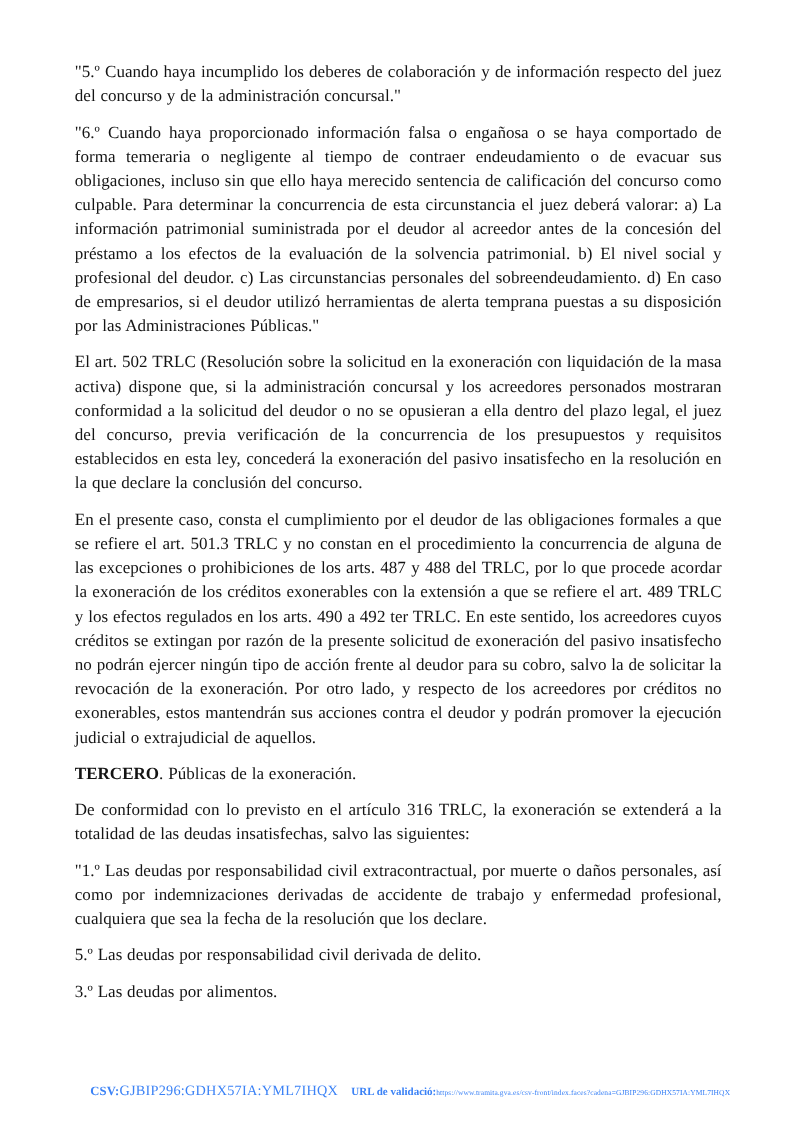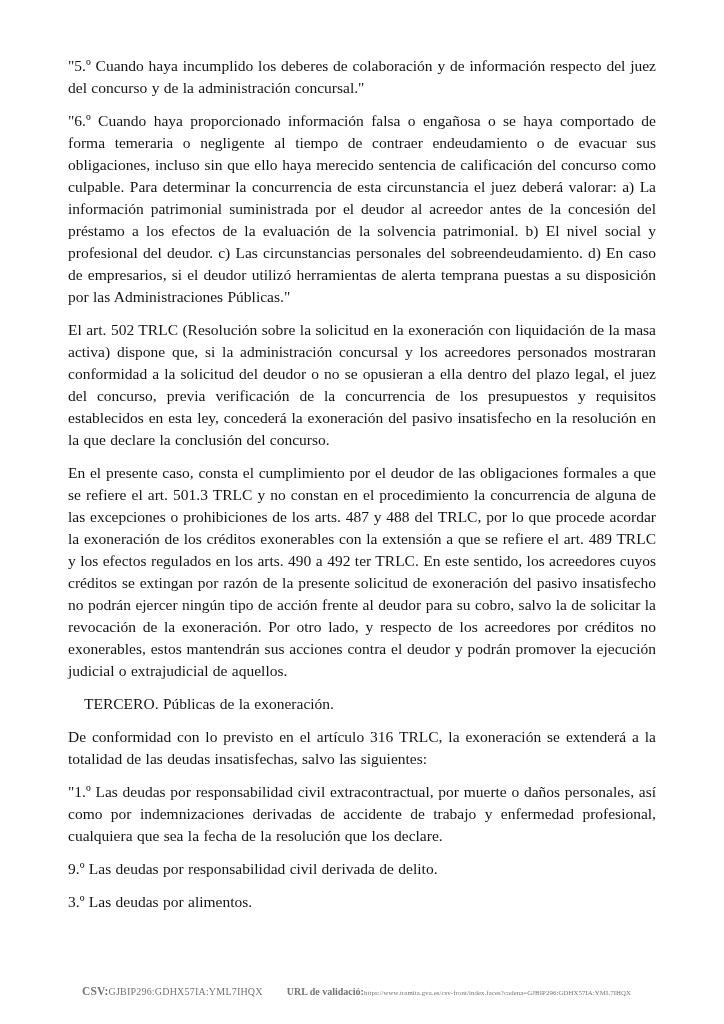--- a/index.html
+++ b/index.html
@@ -21,47 +21,46 @@
     line-height: 22px;
     color: #141414;
     overflow: hidden;
   }
   .para {
     margin: 0 0 11px 0;
     text-align: justify;
     word-spacing: 0.5px;
   }
   .para.heading strong {
-    font-weight: normal;
-    margin-left: 16px;
+    font-weight: bold;
   }
   .footer {
     position: absolute;
     left: 82px;
     top: 984px;
     display: flex;
     align-items: baseline;
     white-space: nowrap;
-    color: #737373;
+    color: #3b82f6;
     font-family: "Liberation Serif", "DejaVu Serif", serif;
     line-height: 14px;
   }
   .csv-label {
     font-size: 11.5px;
     font-weight: bold;
     letter-spacing: 0.2px;
   }
   .csv-value {
-    font-size: 10px;
+    font-size: 13px;
     letter-spacing: 0.2px;
   }
   .url-label {
     font-size: 10px;
     font-weight: bold;
-    margin-left: 24px;
+    margin-left: 12px;
   }
   .url-value {
     font-size: 6.8px;
     letter-spacing: 0.1px;
   }
 </style>
 </head>
 <body>
 
 <div class="page">
@@ -75,21 +74,21 @@
   <p class="para">El art. 502 TRLC (Resolución sobre la solicitud en la exoneración con liquidación de la masa activa) dispone que, si la administración concursal y los acreedores personados mostraran conformidad a la solicitud del deudor o no se opusieran a ella dentro del plazo legal, el juez del concurso, previa verificación de la concurrencia de los presupuestos y requisitos establecidos en esta ley, concederá la exoneración del pasivo insatisfecho en la resolución en la que declare la conclusión del concurso.</p>
 
   <p class="para">En el presente caso, consta el cumplimiento por el deudor de las obligaciones formales a que se refiere el art. 501.3 TRLC y no constan en el procedimiento la concurrencia de alguna de las excepciones o prohibiciones de los arts. 487 y 488 del TRLC, por lo que procede acordar la exoneración de los créditos exonerables con la extensión a que se refiere el art. 489 TRLC y los efectos regulados en los arts. 490 a 492 ter TRLC. En este sentido, los acreedores cuyos créditos se extingan por razón de la presente solicitud de exoneración del pasivo insatisfecho no podrán ejercer ningún tipo de acción frente al deudor para su cobro, salvo la de solicitar la revocación de la exoneración. Por otro lado, y respecto de los acreedores por créditos no exonerables, estos mantendrán sus acciones contra el deudor y podrán promover la ejecución judicial o extrajudicial de aquellos.</p>
 
   <p class="para heading"><strong>TERCERO</strong><span>. Públicas de la exoneración.</span></p>
 
   <p class="para">De conformidad con lo previsto en el artículo 316 TRLC, la exoneración se extenderá a la totalidad de las deudas insatisfechas, salvo las siguientes:</p>
 
   <p class="para">"1.º Las deudas por responsabilidad civil extracontractual, por muerte o daños personales, así como por indemnizaciones derivadas de accidente de trabajo y enfermedad profesional, cualquiera que sea la fecha de la resolución que los declare.</p>
 
-  <p class="para">9.º Las deudas por responsabilidad civil derivada de delito.</p>
+  <p class="para">5.º Las deudas por responsabilidad civil derivada de delito.</p>
 
   <p class="para">3.º Las deudas por alimentos.</p>
 
   <div class="footer">
     <span class="csv-label">CSV:</span>
       <span class="csv-value">GJBIP296:GDHX57IA:YML7IHQX</span>
     <span class="url-label">URL de validació:</span>
       <span class="url-value">https://www.tramita.gva.es/csv-front/index.faces?cadena=GJBIP296:GDHX57IA:YML7IHQX</span>
   </div>
 

